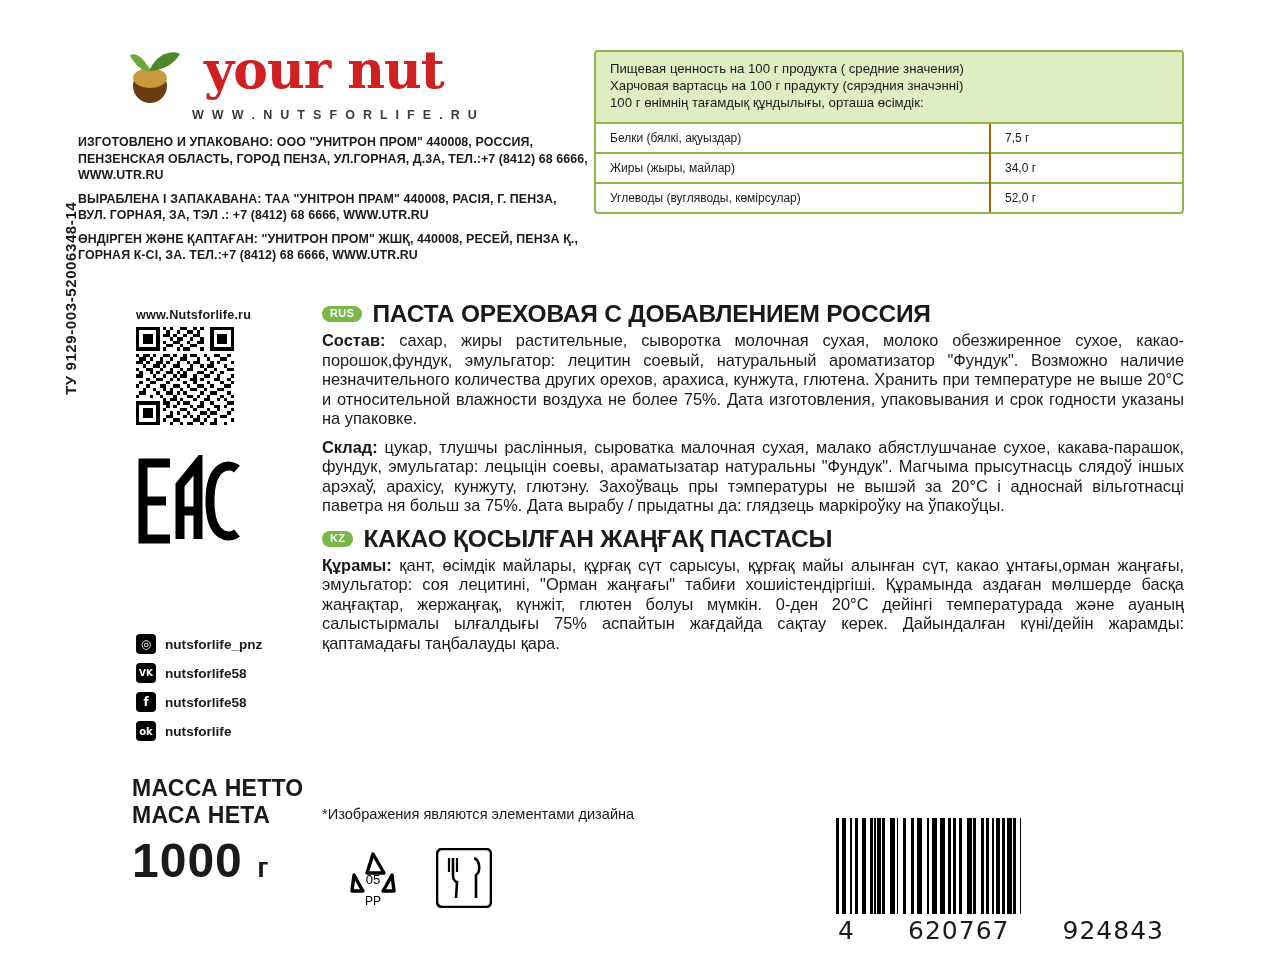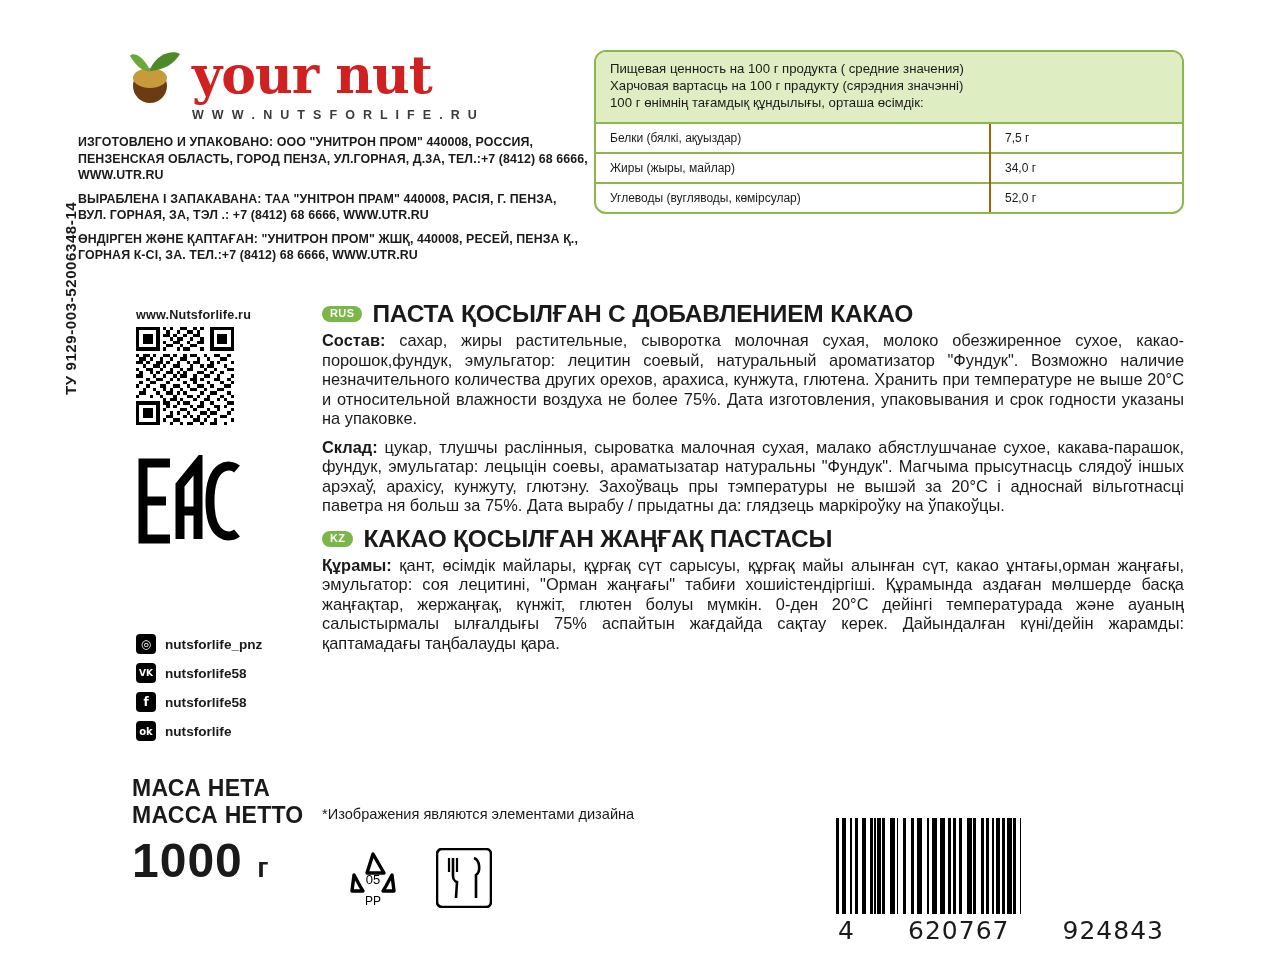--- a/index.html
+++ b/index.html
@@ -1,32 +1,32 @@
 <!DOCTYPE html>
 <html><head>
 <meta charset="utf-8">
 <style>
   html,body{margin:0;padding:0;background:#ffffff;}
   body{width:1266px;height:963px;font-family:"Liberation Sans",sans-serif;color:#1a1a1a;position:relative;overflow:hidden;}
   .page{position:relative;width:1266px;height:963px;}
 
   
   .logo-wrap{position:absolute;left:128px;top:44px;width:380px;}
-  .logo-row{display:flex;align-items:center;}
+  .logo-row{display:flex;align-items:flex-start;gap:12px;}
   .logo-nut{width:58px;height:62px;position:relative;margin-right:6px;}
   .logo-text{font-family:"DejaVu Serif",serif;font-weight:bold;font-size:52px;color:#cf2121;line-height:1;letter-spacing:-1px;}
   .logo-url{font-size:12.5px;letter-spacing:2.3px;color:#3b3b3b;margin-top:2px;margin-left:64px;font-weight:600;}
 
   
   .maker{position:absolute;left:78px;top:134px;width:510px;font-size:12.4px;line-height:1.33;font-weight:bold;letter-spacing:.1px;}
   .maker p{margin:0 0 7px 0;}
   .maker .lbl{font-weight:bold;}
 
   
-  .nutri{position:absolute;left:594px;top:50px;width:586px;border:2px solid #8cb84b;border-radius:12px;overflow:hidden;background:#fff;}
+  .nutri{position:absolute;left:594px;top:50px;width:586px;border:2px solid #8cb84b;border-radius:4px;overflow:hidden;background:#fff;}
   .nutri .head{background:#dfeec2;padding:9px 12px 10px 14px;font-size:13.2px;line-height:1.28;}
   .nutri .head div{white-space:nowrap;}
   .nutri table{width:100%;border-collapse:collapse;}
   .nutri td{border-top:2px solid #8cb84b;padding:7px 12px 7px 14px;font-size:12px;vertical-align:middle;}
   .nutri td.val{border-left:2px solid #a16207;width:165px;}
   .nutri tr.energy td{background:#dfeec2;font-size:15.5px;line-height:1.25;padding-top:9px;padding-bottom:9px;}
 
   
   .site-left{position:absolute;left:136px;top:308px;font-size:12.6px;font-weight:600;letter-spacing:.2px;}
   .qr{position:absolute;left:136px;top:327px;width:98px;height:98px;}
@@ -360,30 +360,30 @@
     </div>
     <div class="soc-row">
       <span class="soc-ic">
           <span style="font-size:10px">ok</span>
         </span>
       <span>nutsforlife</span>
     </div>
   </div>
 
   <div class="mass">
+    <div>МАССА НЕТТО</div>
     <div>МАСА НЕТА</div>
-    <div>МАССА НЕТТО</div>
     <div class="big"><span>1000</span> <small>г</small></div>
   </div>
 
   <div class="content">
 
     <div class="lang-row">
       <span class="flag">RUS</span>
-      <span class="title">ПАСТА ҚОСЫЛҒАН С ДОБАВЛЕНИЕМ КАКАО</span>
+      <span class="title">ПАСТА ОРЕХОВАЯ С ДОБАВЛЕНИЕМ РОССИЯ</span>
     </div>
     <div class="body"><b>Состав:</b><span> сахар, жиры растительные, сыворотка молочная сухая, молоко обезжиренное сухое, какао-порошок,фундук, эмульгатор: лецитин соевый, натуральный ароматизатор "Фундук". Возможно наличие незначительного количества других орехов, арахиса, кунжута, глютена. Хранить при температуре не выше 20°C и относительной влажности воздуха не более 75%. Дата изготовления, упаковывания и срок годности указаны на упаковке.</span></div>
 
     <div class="body"><b>Склад:</b><span> цукар, тлушчы раслінныя, сыроватка малочная сухая, малако абястлушчанае сухое, какава-парашок, фундук, эмульгатар: лецыцін соевы, араматызатар натуральны  "Фундук". Магчыма прысутнасць слядоў іншых арэхаў, арахісу, кунжуту, глютэну. Захоўваць пры тэмпературы не вышэй за 20°C і адноснай вільготнасці паветра ня больш за 75%. Дата вырабу / прыдатны да: глядзець маркіроўку на ўпакоўцы.</span></div>
 
     <div class="lang-row">
       <span class="flag">KZ</span>
       <span class="title">КАКАО ҚОСЫЛҒАН ЖАҢҒАҚ ПАСТАСЫ</span>
     </div>
     <div class="body"><b>Құрамы:</b><span> қант,  өсімдік майлары, құрғақ сүт сарысуы, құрғақ майы алынған сүт, какао ұнтағы,орман жаңғағы, эмульгатор: соя лецитині,  "Орман жаңғағы" табиғи хошиістендіргіші. Құрамында аздаған мөлшерде басқа жаңғақтар, жержаңғақ, күнжіт, глютен болуы мүмкін.  0-ден 20°C дейінгі температурада және ауаның салыстырмалы ылғалдығы 75% аспайтын жағдайда сақтау керек.   Дайындалған күні/дейін жарамды: қаптамадағы таңбалауды қара.</span></div>

